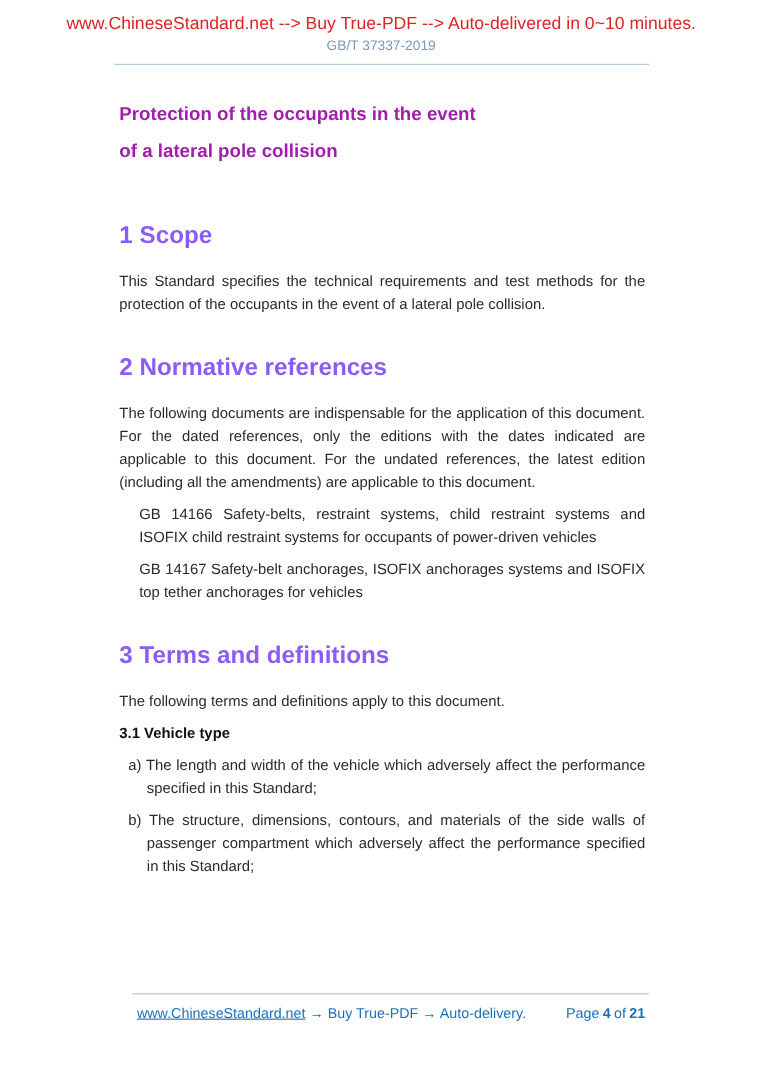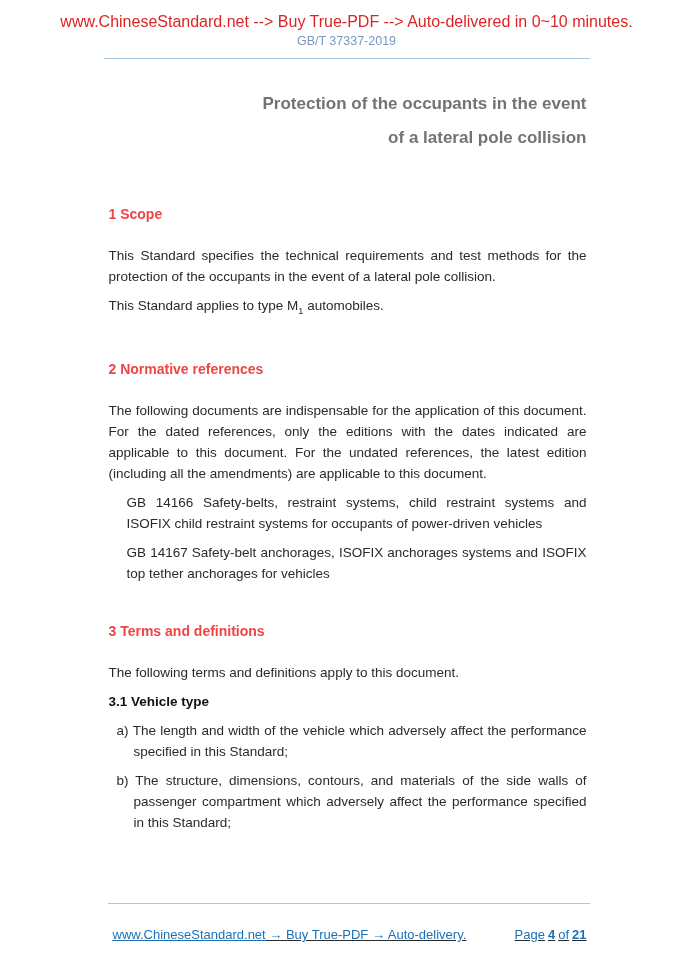--- a/index.html
+++ b/index.html
@@ -31,32 +31,32 @@
   .header-rule {
     border: none;
     border-top: 1px solid #a9c6e0;
     margin: 10px 100px 0 100px;
   }
   .content {
     padding: 0 103px 0 105px;
   }
   .doc-title {
     margin: 28px 0 0 0;
-    text-align: right;
+    text-align: left;
     font-size: 17px;
     font-weight: bold;
     line-height: 34px;
-    color: #737373;
+    color: #a21caf;
   }
   h2.section-heading {
-    font-size: 14px;
+    font-size: 22px;
     font-weight: bold;
     line-height: 22px;
     margin: 36px 0 20px 0;
-    color: #ef4444;
+    color: #8b5cf6;
   }
   h2.first-section { margin-top: 48px; }
   .content p {
     font-size: 13.5px;
     line-height: 21px;
     margin: 8px 0;
     text-align: justify;
   }
   p.reference { margin-left: 18px; }
   p.sub-heading {
@@ -68,26 +68,25 @@
     font-size: 13.5px;
     line-height: 21px;
     margin: 8px 0;
     padding-left: 25px;
     text-indent: -17px;
     text-align: justify;
   }
   sub { font-size: 9px; }
   .footer {
     position: absolute;
-    left: 104px;
+    left: 116px;
     right: 100px;
     top: 903px;
     border-top: 1px solid #a9c6e0;
-    padding-top: 23px;
-    text-decoration: underline;
+    padding-top: 9px;
   }
   .footer-row {
     display: flex;
     justify-content: space-between;
     align-items: baseline;
     padding: 0 3px 0 5px;
     font-size: 13px;
     color: #1c70b8;
   }
   .footer-link { text-decoration: underline; cursor: pointer; }
@@ -109,21 +108,20 @@
 
     <div class="doc-title">
       <div>Protection of the occupants in the event</div>
       <div>of a lateral pole collision</div>
     </div>
 
     <h2 class="section-heading first-section">1 Scope</h2>
 
     <p>This Standard specifies the technical requirements and test methods for the protection of the occupants in the event of a lateral pole collision.</p>
 
-    <p><span>This Standard applies to type M</span><sub>1</sub><span> automobiles.</span></p>
 
     <h2 class="section-heading">2 Normative references</h2>
 
     <p>The following documents are indispensable for the application of this document. For the dated references, only the editions with the dates indicated are applicable to this document. For the undated references, the latest edition (including all the amendments) are applicable to this document.</p>
 
     <p class="reference">GB 14166 Safety-belts, restraint systems, child restraint systems and ISOFIX child restraint systems for occupants of power-driven vehicles</p>
     <p class="reference">GB 14167 Safety-belt anchorages, ISOFIX anchorages systems and ISOFIX top tether anchorages for vehicles</p>
 
     <h2 class="section-heading">3 Terms and definitions</h2>
 

